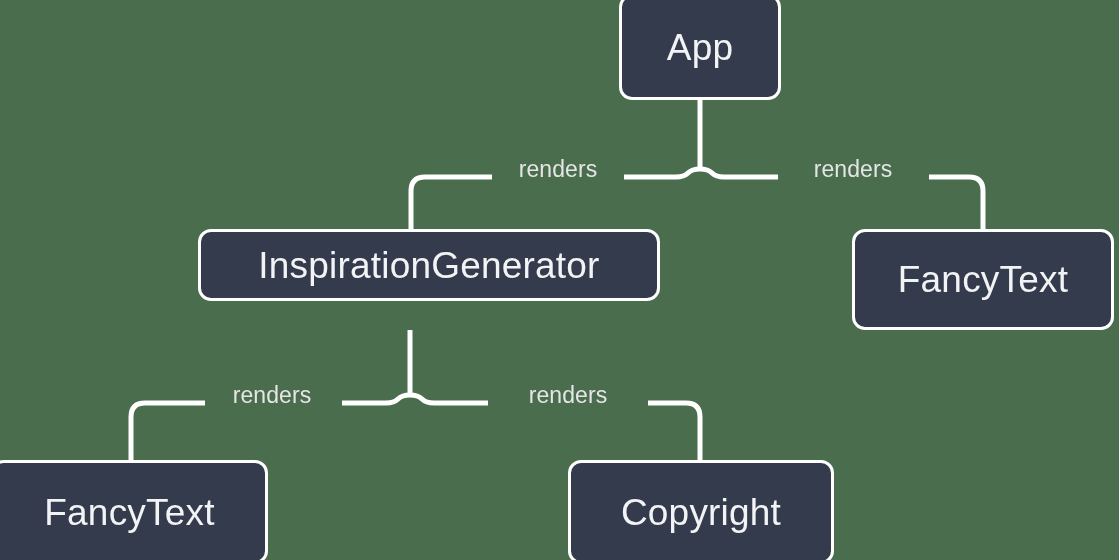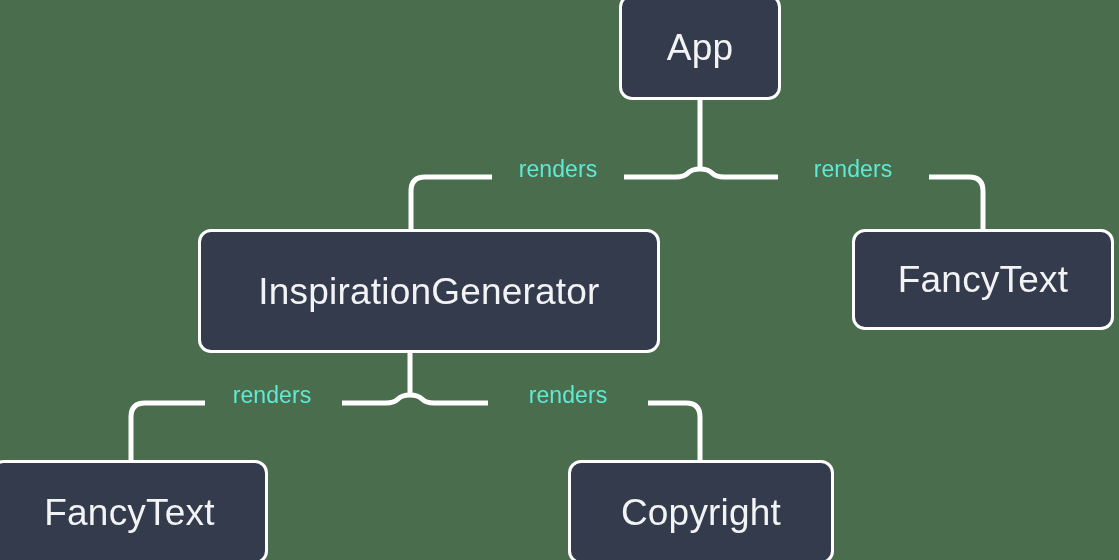--- a/index.html
+++ b/index.html
@@ -43,32 +43,32 @@
   .node-label {
     font-size: 38px;
     font-weight: 400;
     letter-spacing: 0.2px;
     line-height: 1;
     white-space: nowrap;
     color: #f2f3f5;
   }
   .node-app { left: 619px; top: -6px; width: 162px; height: 106px; }
   .node-app .node-label { font-size: 37px; }
-  .node-inspiration { left: 198px; top: 229px; width: 462px; height: 124px; }
+  .node-inspiration { left: 198px; top: 229px; width: 462px; height: 72px; }
   .node-inspiration .node-label { font-size: 37px; }
   .node-fancytext-right { left: 852px; top: 229px; width: 262px; height: 101px; }
   .node-fancytext-right .node-label { font-size: 37px; }
   .node-fancytext-bottom { left: -9px; top: 460px; width: 277px; height: 104px; }
   .node-fancytext-bottom .node-label { font-size: 37px; }
   .node-copyright { left: 568px; top: 460px; width: 266px; height: 104px; }
   .node-copyright .node-label { font-size: 37px; }
 
   .edge-label {
     position: absolute;
-    color: #5eead4;
+    color: #e5e5e5;
     font-size: 23px;
     font-weight: 400;
     line-height: 1;
     white-space: nowrap;
     transform: translate(-50%, -50%);
     z-index: 2;
     letter-spacing: 0.1px;
   }
   .lbl-a { left: 558px; top: 169px; }
   .lbl-b { left: 853px; top: 169px; }

